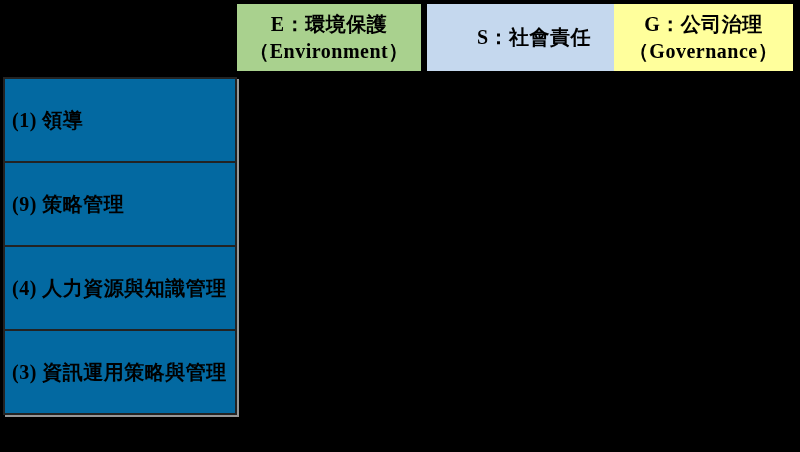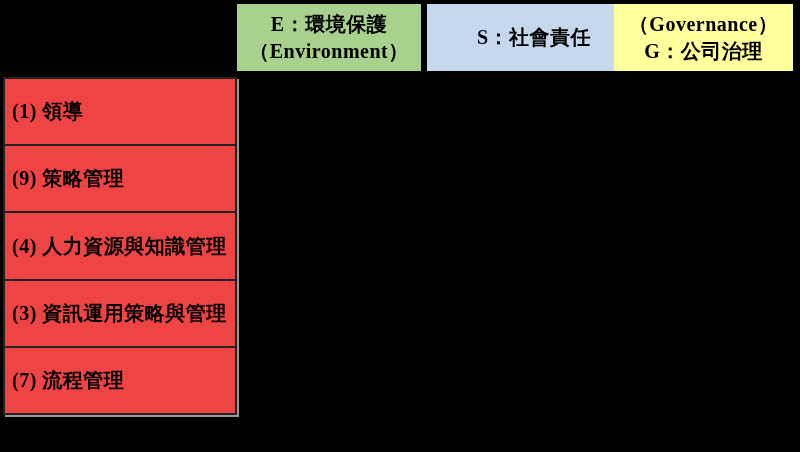--- a/index.html
+++ b/index.html
@@ -69,35 +69,32 @@
   <div class="col-header env" style="background-color: rgb(169, 209, 142);">
     <div>E：環境保護</div>
     <div>（Environment）</div>
   </div>
 
   <div class="col-header soc" style="background-color: rgb(197, 216, 238);">
     <div>S：社會責任</div>
   </div>
 
   <div class="col-header gov" style="background-color: rgb(255, 255, 156);">
+    <div>G：公司治理</div>
     <div>（Governance）</div>
-    <div>G：公司治理</div>
   </div>
 
-  <div class="row-headers" style="background-color: #ef4444;">
+  <div class="row-headers" style="background-color: #0369a1;">
     <div class="row-cell">
       <span>(1) 領導</span>
     </div>
     <div class="row-cell">
       <span>(9) 策略管理</span>
     </div>
     <div class="row-cell">
       <span>(4) 人力資源與知識管理</span>
     </div>
     <div class="row-cell">
       <span>(3) 資訊運用策略與管理</span>
     </div>
-    <div class="row-cell">
-      <span>(7) 流程管理</span>
-    </div>
   </div>
 
 </div>
 
 </body></html>

